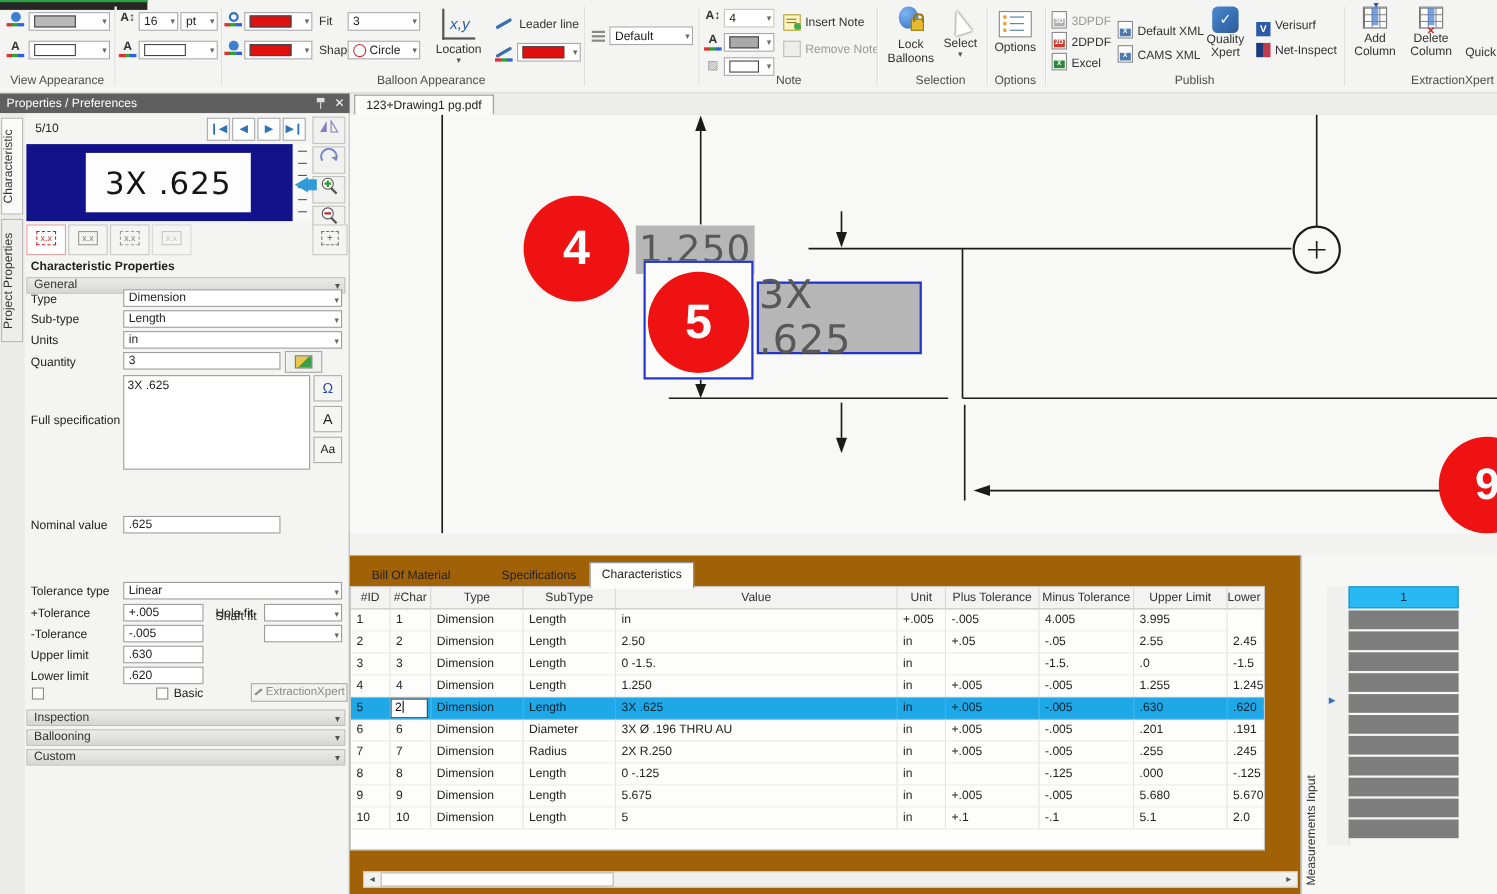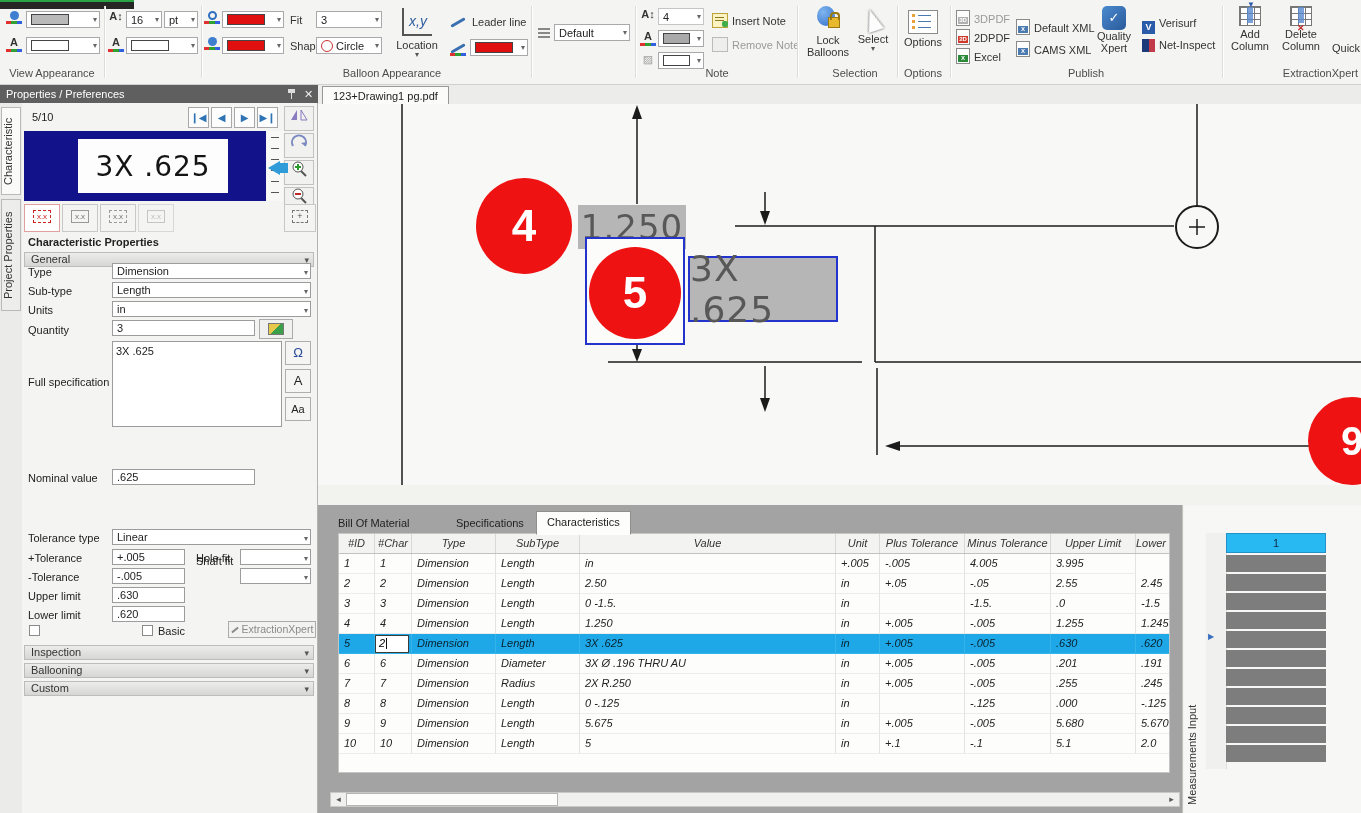--- a/index.html
+++ b/index.html
@@ -43,24 +43,24 @@
   .chk{position:absolute;width:11px;height:11px;background:#fff;border:1px solid #8a8a8a;box-sizing:border-box;}
   .sqbtn{position:absolute;width:26px;height:24px;background:#f5f5f3;border:1px solid #aeaeac;box-sizing:border-box;text-align:center;font-size:13px;line-height:22px;color:#222;}
   
   .tabbar{position:absolute;left:318px;top:85px;width:1043px;height:19px;background:#ececea;border-bottom:1px solid #bdbdbb;}
   .doctab{position:absolute;left:4px;top:1px;height:18px;background:#fbfbf9;border:1px solid #979795;border-bottom:none;line-height:18px;padding:0 10px;color:#222;}
   .canvas{position:absolute;left:318px;top:104px;width:1043px;height:381px;background:#f8f8f6;overflow:hidden;}
   .balloon{position:absolute;border-radius:50%;background:var(--balloon_red);color:#fff;font-weight:bold;display:flex;align-items:center;justify-content:center;font-size:44px;}
   .dimtxt{position:absolute;background:rgba(176,176,176,.92);color:#585858;font-family:"DejaVu Sans",sans-serif;letter-spacing:1px;display:flex;align-items:center;justify-content:center;}
   
   .tmbar{position:absolute;left:318px;top:485px;width:1043px;height:20px;background:#7b7b7b;color:#fff;line-height:20px;padding-left:8px;box-sizing:border-box;}
-  .tmbody{position:absolute;left:318px;top:505px;width:865px;height:308px;background:#a3a3a3;border-right:1px solid #c0c0be;box-sizing:border-box;}
+  .tmbody{position:absolute;left:318px;top:505px;width:865px;height:308px;background:#a16207;border-right:1px solid #c0c0be;box-sizing:border-box;}
   .ttab{position:absolute;top:9px;height:18px;line-height:18px;padding:0 10px;color:#222;}
   .ttab.active{background:#fdfdfb;border:1px solid #8f8f8d;border-bottom:1px solid #fdfdfb;top:6px;height:22px;line-height:21px;z-index:2;}
-  .tgrid{position:absolute;left:20px;top:28px;width:832px;height:240px;background:#fdfdfc;border:1px solid #c5c5c3;box-sizing:border-box;overflow:hidden;font-style:italic;}
+  .tgrid{position:absolute;left:0;top:28px;width:832px;height:240px;background:#fdfdfc;border:1px solid #c5c5c3;box-sizing:border-box;overflow:hidden;}
   .thead,.trow{display:grid;grid-template-columns:36px 37px 84px 84px 256px 44px 85px 86px 85px 53px;height:20px;box-sizing:border-box;}
   .thead{background:#f3f3f1;border-bottom:1px solid #c2c2c0;}
   .hcell{border-right:1px solid #d8d8d6;text-align:center;line-height:19px;color:#333;overflow:hidden;white-space:nowrap;}
   .tcell{border-right:1px solid #e4e4e2;border-bottom:1px solid #ececea;line-height:19px;padding-left:5px;box-sizing:border-box;overflow:hidden;white-space:nowrap;color:#222;}
   .trow.sel .tcell{background:var(--row_highlight);border-right-color:#35b4ea;border-bottom-color:#35b4ea;color:#06202e;}
   .editbox{position:relative;margin:1px 2px 1px 0;height:16px;background:#fff;border:1px solid #3a3a3a;line-height:15px;padding-left:3px;color:#000;}
   .caret{display:inline-block;width:1px;height:11px;background:#111;vertical-align:-2px;margin-left:1px;}
   .hscroll{position:absolute;left:12px;top:287px;width:850px;height:15px;background:#f0f0ee;border:1px solid #c8c8c6;box-sizing:border-box;}
   .harrow{position:absolute;top:0;width:15px;height:13px;text-align:center;line-height:13px;color:#555;font-size:9px;}
   .hthumb{position:absolute;left:15px;top:0;width:212px;height:13px;background:#fcfcfa;border:1px solid #b5b5b3;box-sizing:border-box;}

